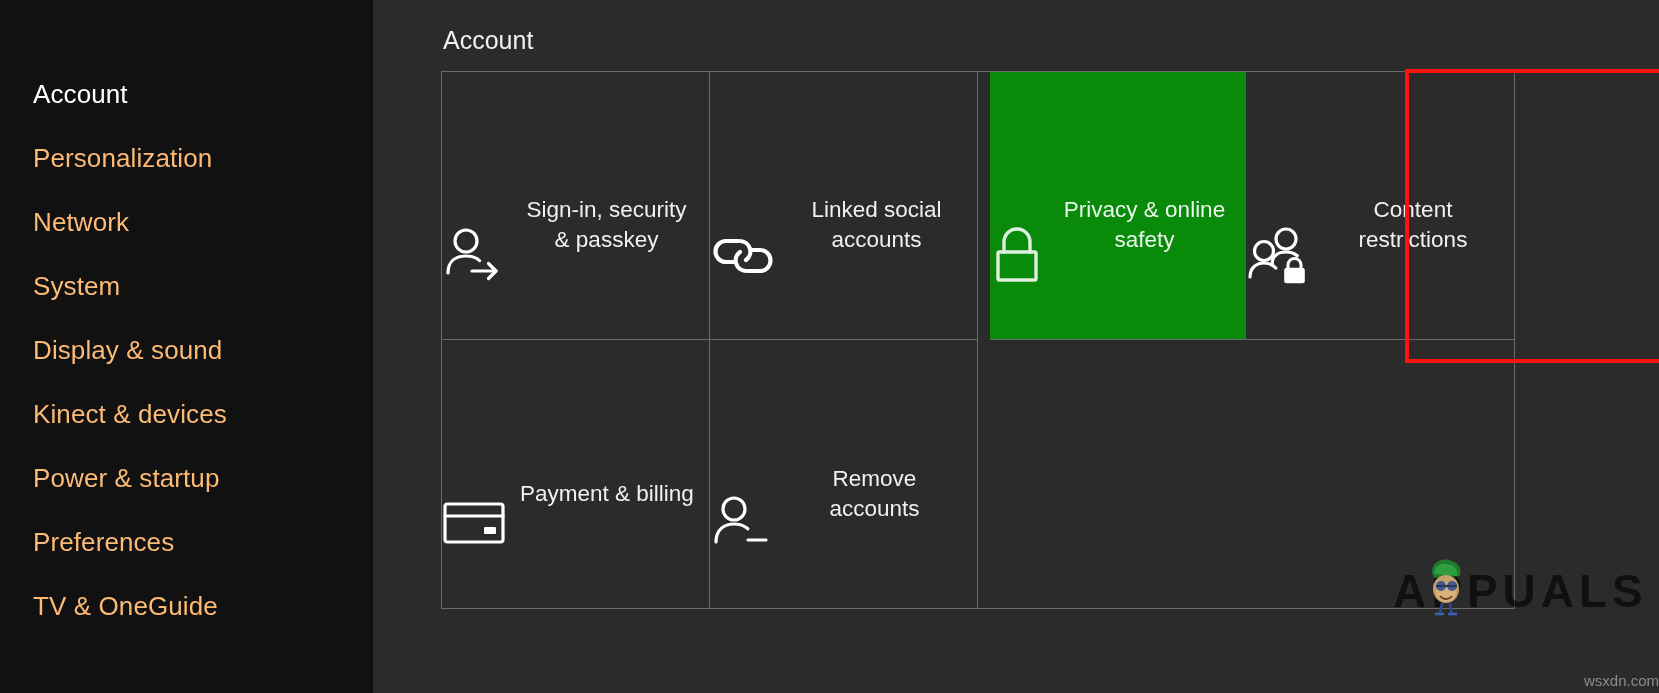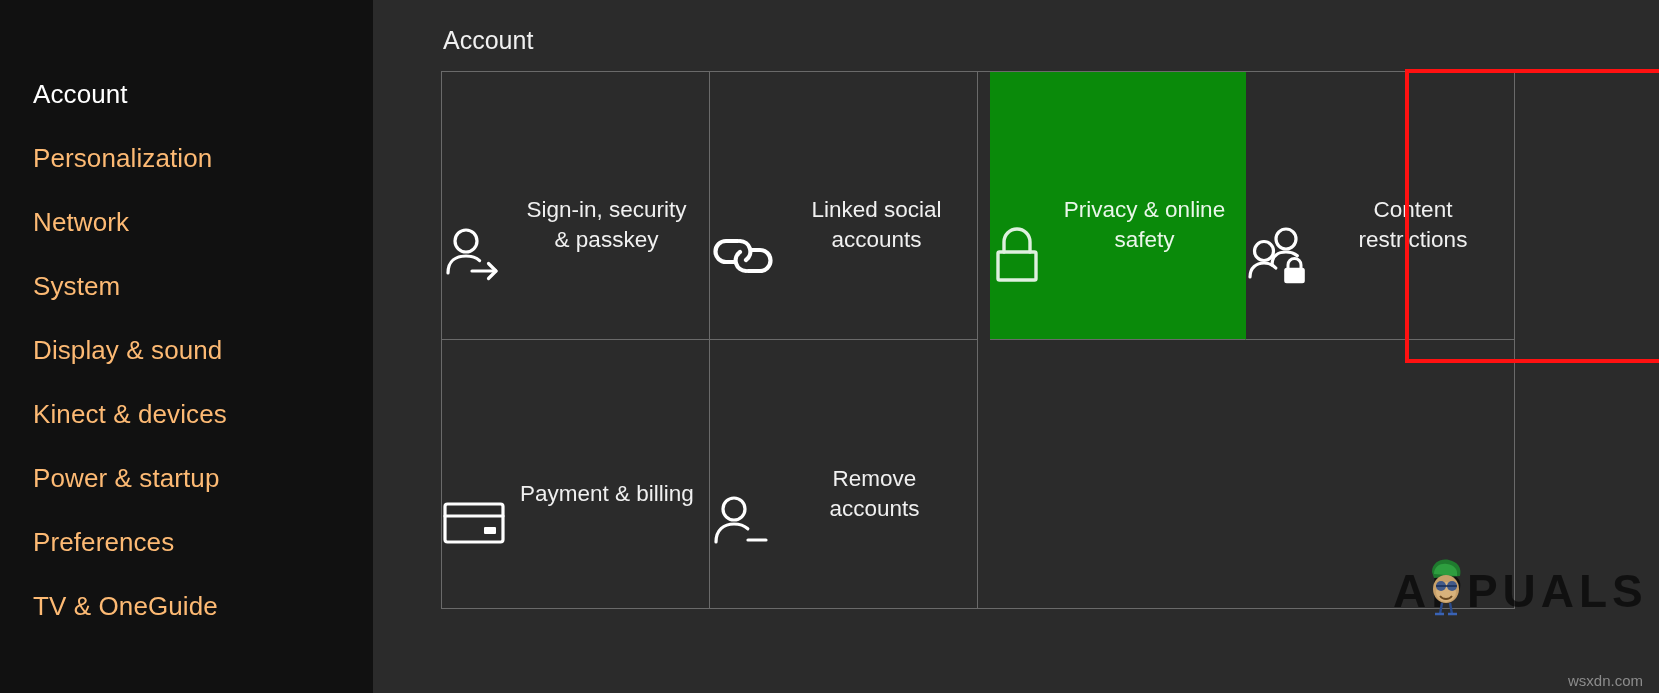--- a/index.html
+++ b/index.html
@@ -159,21 +159,21 @@
     position: absolute;
     left: 1422px;
     top: 556px;
     width: 48px;
     height: 62px;
     z-index: 5;
     pointer-events: none;
   }
   #corner-url {
     position: absolute;
-    right: 16px;
+    right: 0;
     bottom: 4px;
     color: #8c8c8c;
     font-size: 15px;
     z-index: 7;
     pointer-events: none;
   }
 </style>
 </head>
 <body>
 

